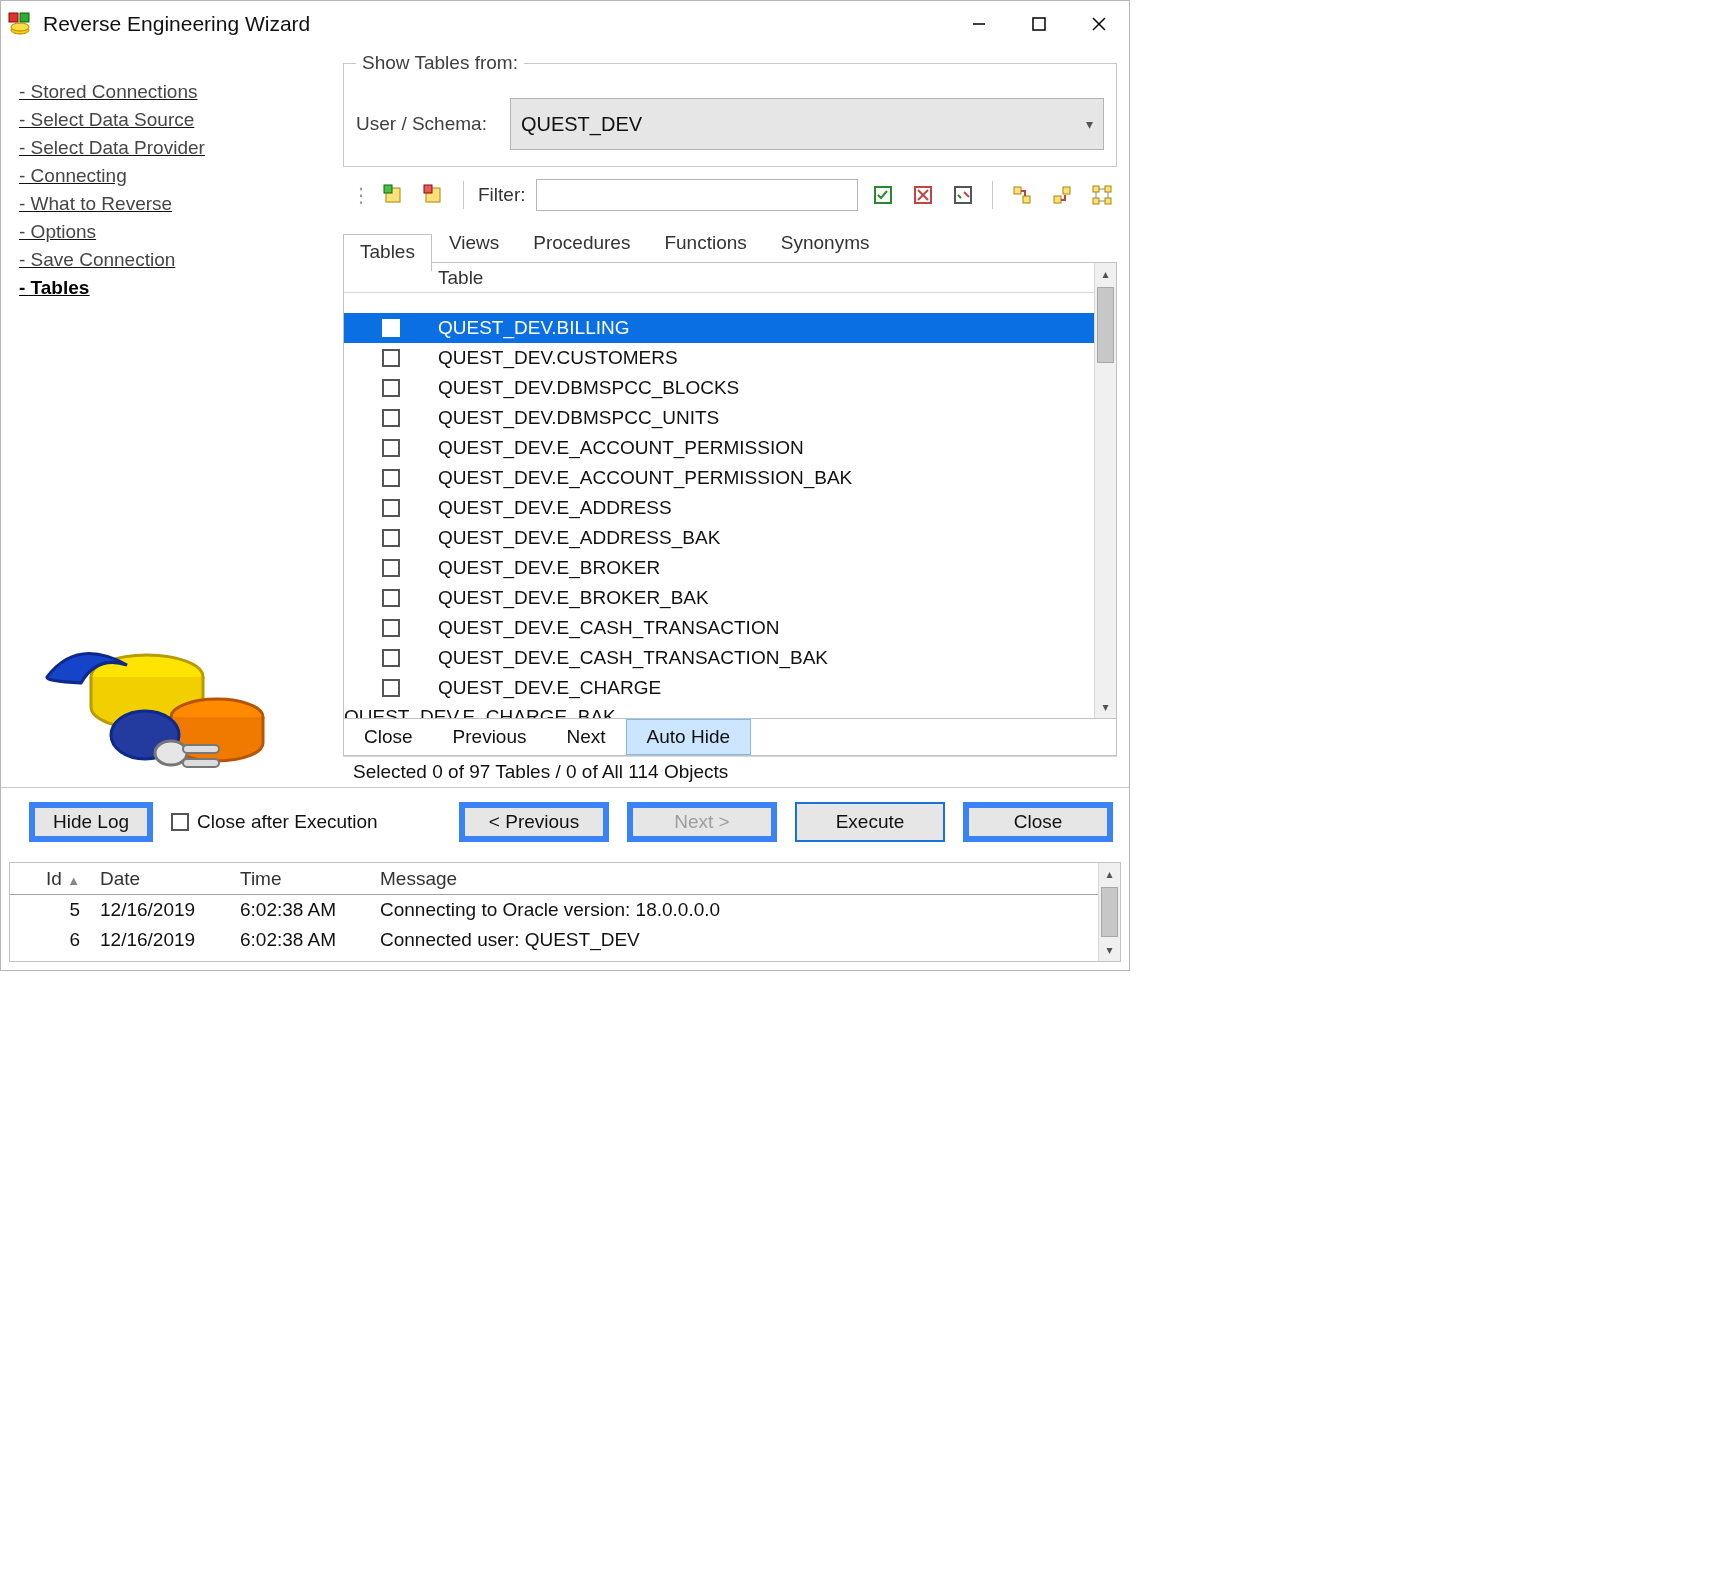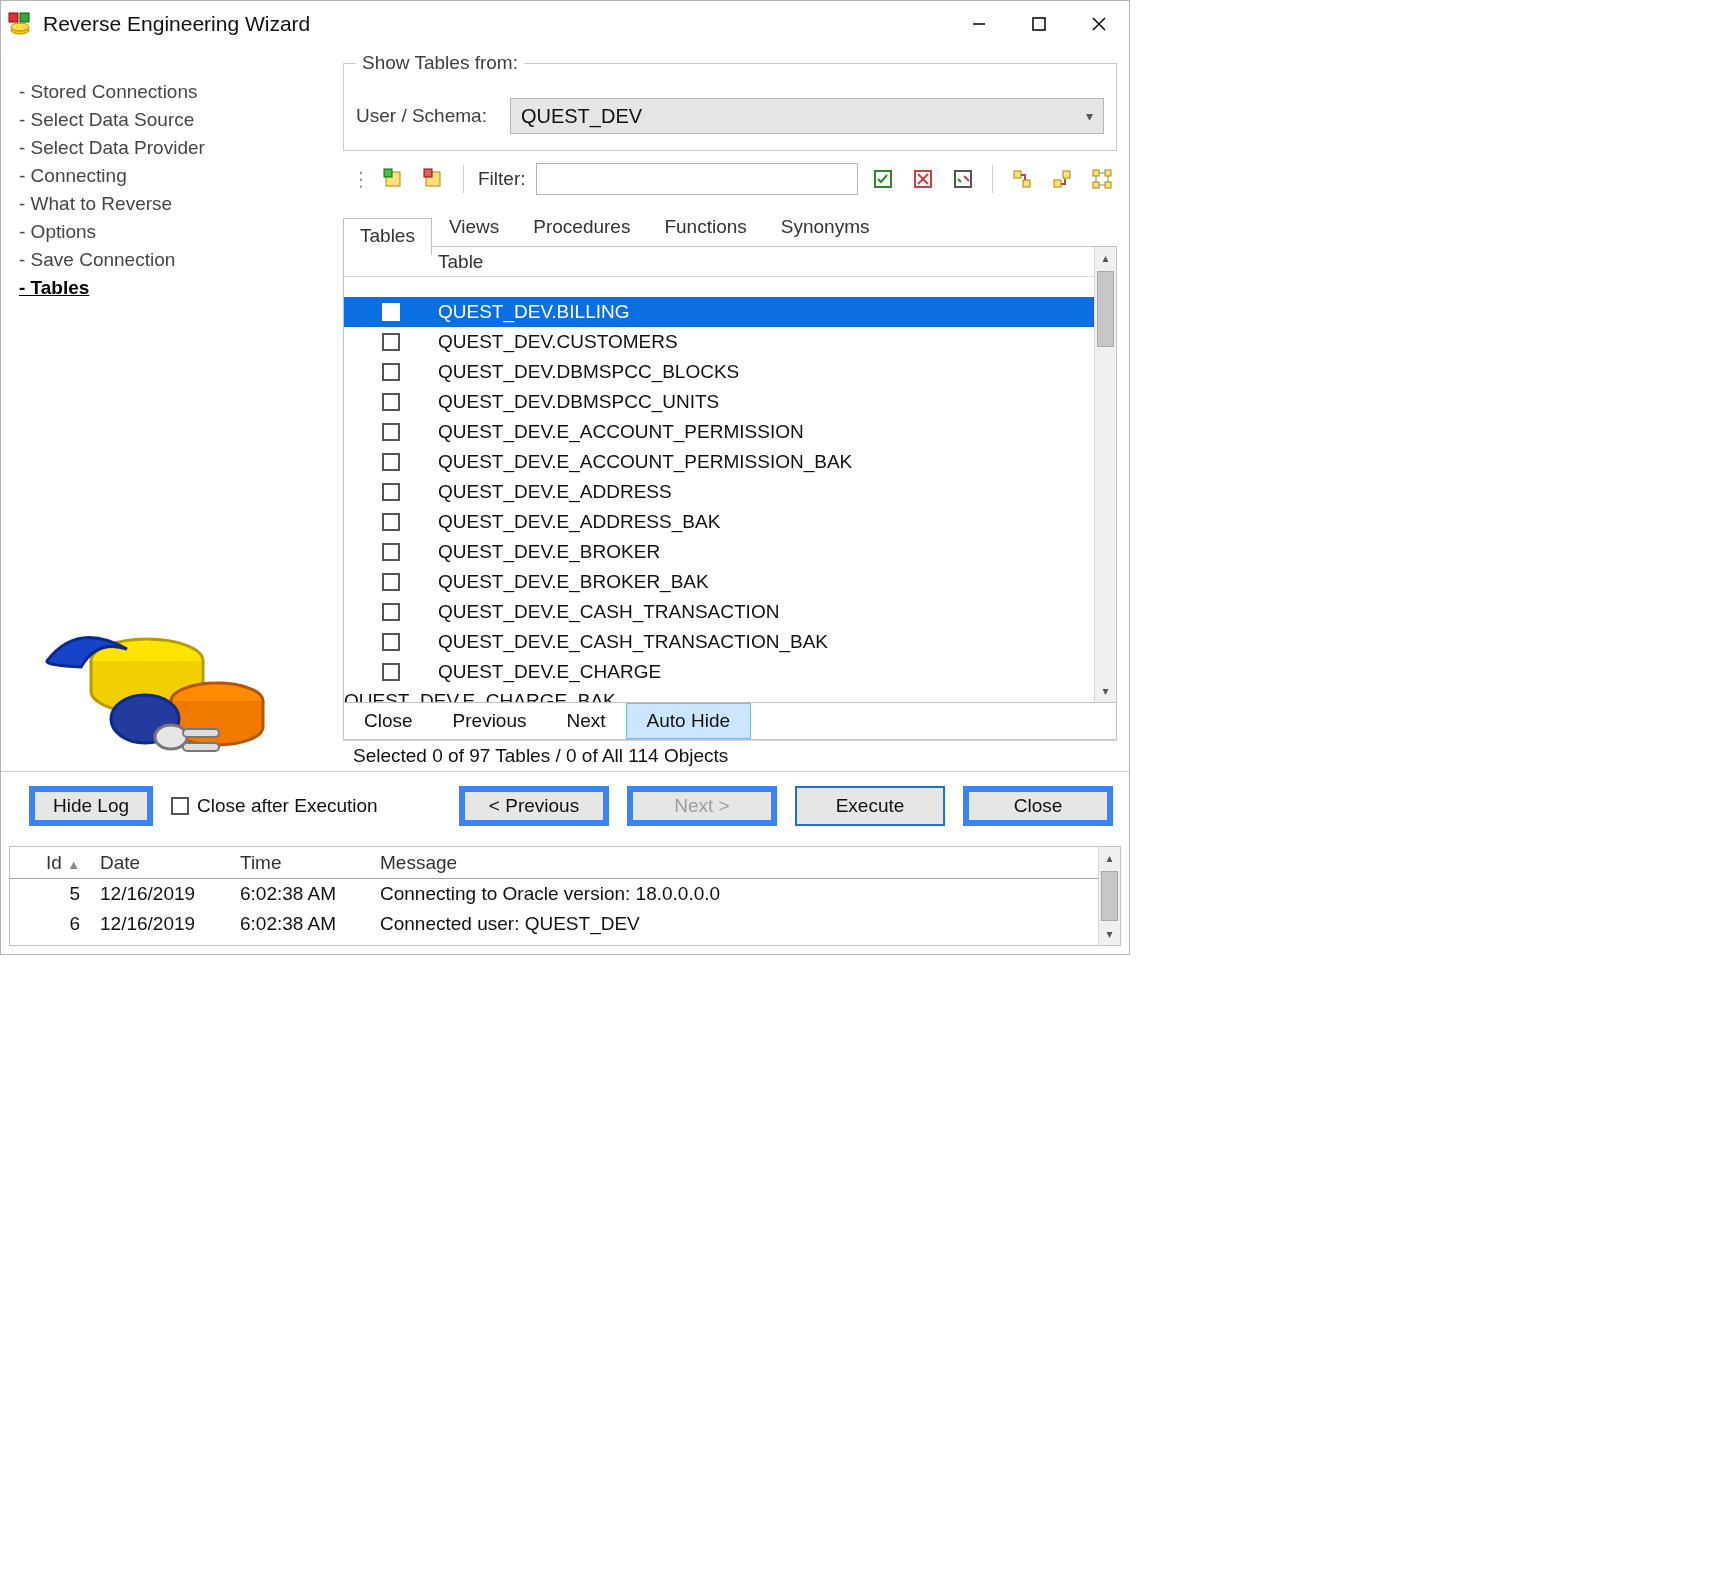--- a/index.html
+++ b/index.html
@@ -7,31 +7,31 @@
   .window { width: 1130px; border: 1px solid #b5b5b5; background: #fff; }
   
   .titlebar { display: flex; align-items: center; height: 46px; padding: 0 0 0 6px; }
   .titlebar .appicon { width: 26px; height: 26px; margin-right: 10px; display:flex; align-items:center; justify-content:center; }
   .titlebar .title { flex: 1; font-size: 21px; }
   .titlebar .winbtns { display: flex; }
   .titlebar .winbtn { width: 60px; height: 46px; display: flex; align-items:center; justify-content:center; font-size: 20px; }
   
   .main { display: flex; }
   .sidebar { width: 338px; padding: 28px 0 0 18px; position:relative; }
-  .sidebar .steps { list-style:none; margin:0; padding:0; }
+  .sidebar .steps { list-style:none; margin:0; padding:0;text-decoration:underline; }
   .sidebar .steps li { font-size: 19px; color: #464646; margin: 6px 0; }
   .sidebar .steps li.active { font-weight: bold; color:#000; text-decoration: underline; }
   .sidebar .illustration { position:absolute; left:26px; bottom:0; width:280px; height:180px; }
   .content { flex:1; padding: 10px 8px 0 0; }
   
   .groupbox { border:1px solid #c8c8c8; margin: 6px 4px 8px 4px; padding: 34px 12px 16px 12px; position:relative; }
   .groupbox .legend { position:absolute; top:-12px; left:12px; background:#fff; padding:0 6px; font-size:19px; color:#404040; }
   .schemarow { display:flex; align-items:center; gap:23px; }
   .schemarow label { font-size:19px; color:#404040; }
-  .schemarow .combo { flex:1; height:36px; background:#e6e6e6; border:1px solid #b5b5b5; display:flex; align-items:center; padding:0 10px; position:relative; }
+  .schemarow .combo { flex:1; height:52px; background:#e6e6e6; border:1px solid #b5b5b5; display:flex; align-items:center; padding:0 10px; position:relative; }
   .schemarow .combo .chev { position:absolute; right:10px; top:50%; transform:translateY(-50%); font-size:14px; color:#555; }
   
   .toolbar { display:flex; align-items:center; gap:10px; padding:4px 4px 8px 12px; }
   .toolbar .grip { color:#999; letter-spacing:-2px; user-select:none; }
   .toolbar .tbtn { width:30px; height:30px; display:flex; align-items:center; justify-content:center; }
   .toolbar .sep { width:1px; height:28px; background:#cbcbcb; margin:0 4px; }
   .toolbar .filterlabel { font-size:19px; color:#333; }
   .toolbar input.filter { flex:1; height:32px; border:1px solid #b5b5b5; max-width:358px; padding:0 6px; font-size:18px; background:#fff; }
   
   .tabs { display:flex; border-bottom:1px solid #c2c2c2; margin: 6px 4px 0 4px; }

